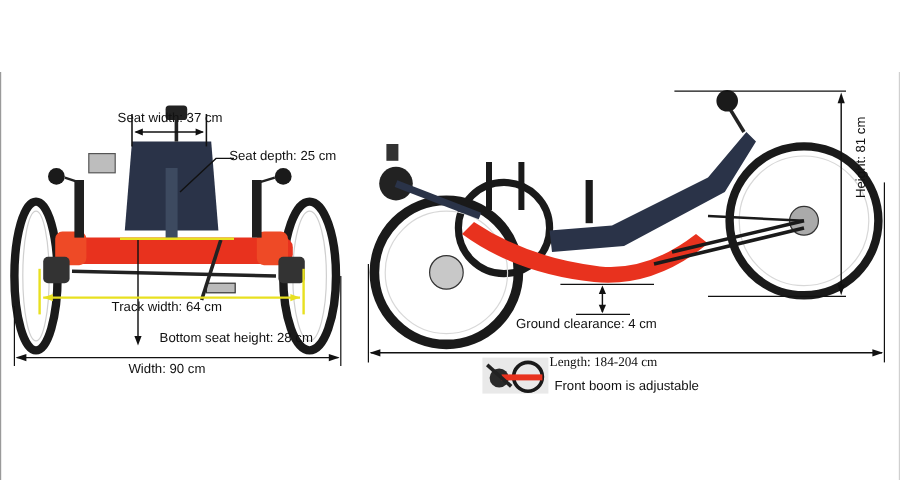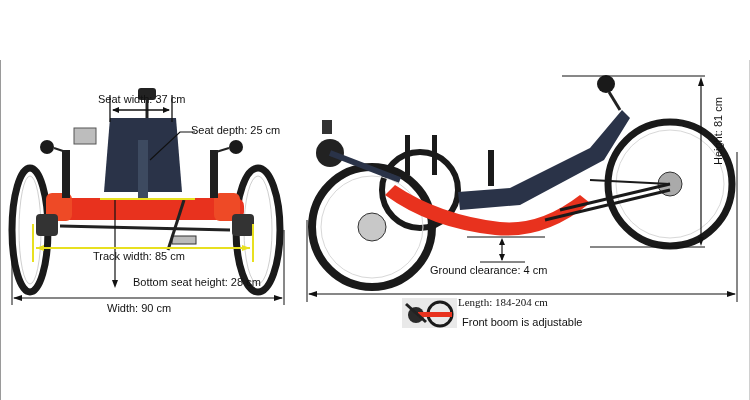--- a/index.html
+++ b/index.html
@@ -150,20 +150,20 @@
   <svg width="55" height="30">
     <circle cx="38" cy="16" r="12" fill="none" stroke="#1a1a1a" stroke-width="3"></circle>
     <circle cx="14" cy="17" r="8" fill="#2a2a2a"></circle>
     <rect x="16" y="14" width="34" height="5" fill="#e8321e"></rect>
     <line x1="4" y1="6" x2="24" y2="24" stroke="#222" stroke-width="3"></line>
   </svg>
 </div>
 
 <div class="lbl" style="left:98px;top:75px;margin-top:18px;">Seat width: 37 cm</div>
 <div class="lbl" style="left:191px;top:124px;">Seat depth: 25 cm</div>
-<div class="lbl" style="left:93px;top:250px;">Track width: 85 cm</div>
+<div class="lbl" style="left:93px;top:250px;">Track width: 64 cm</div>
 <div class="lbl" style="left:133px;top:276px;">Bottom seat height: 28 cm</div>
 <div class="lbl" style="left:107px;top:302px;">Width: 90 cm</div>
 
 <div class="lbl-vert" style="left:712px;top:165px;">Height: 81 cm</div>
 <div class="lbl" style="left:430px;top:264px;">Ground clearance: 4 cm</div>
 <div class="lbl" style="left:458px;top:296px;font-family:Liberation Serif, serif;">Length: 184-204 cm</div>
 <div class="lbl" style="left:462px;top:316px;text-align:center;">Front boom is adjustable</div>
 
 </body></html>

